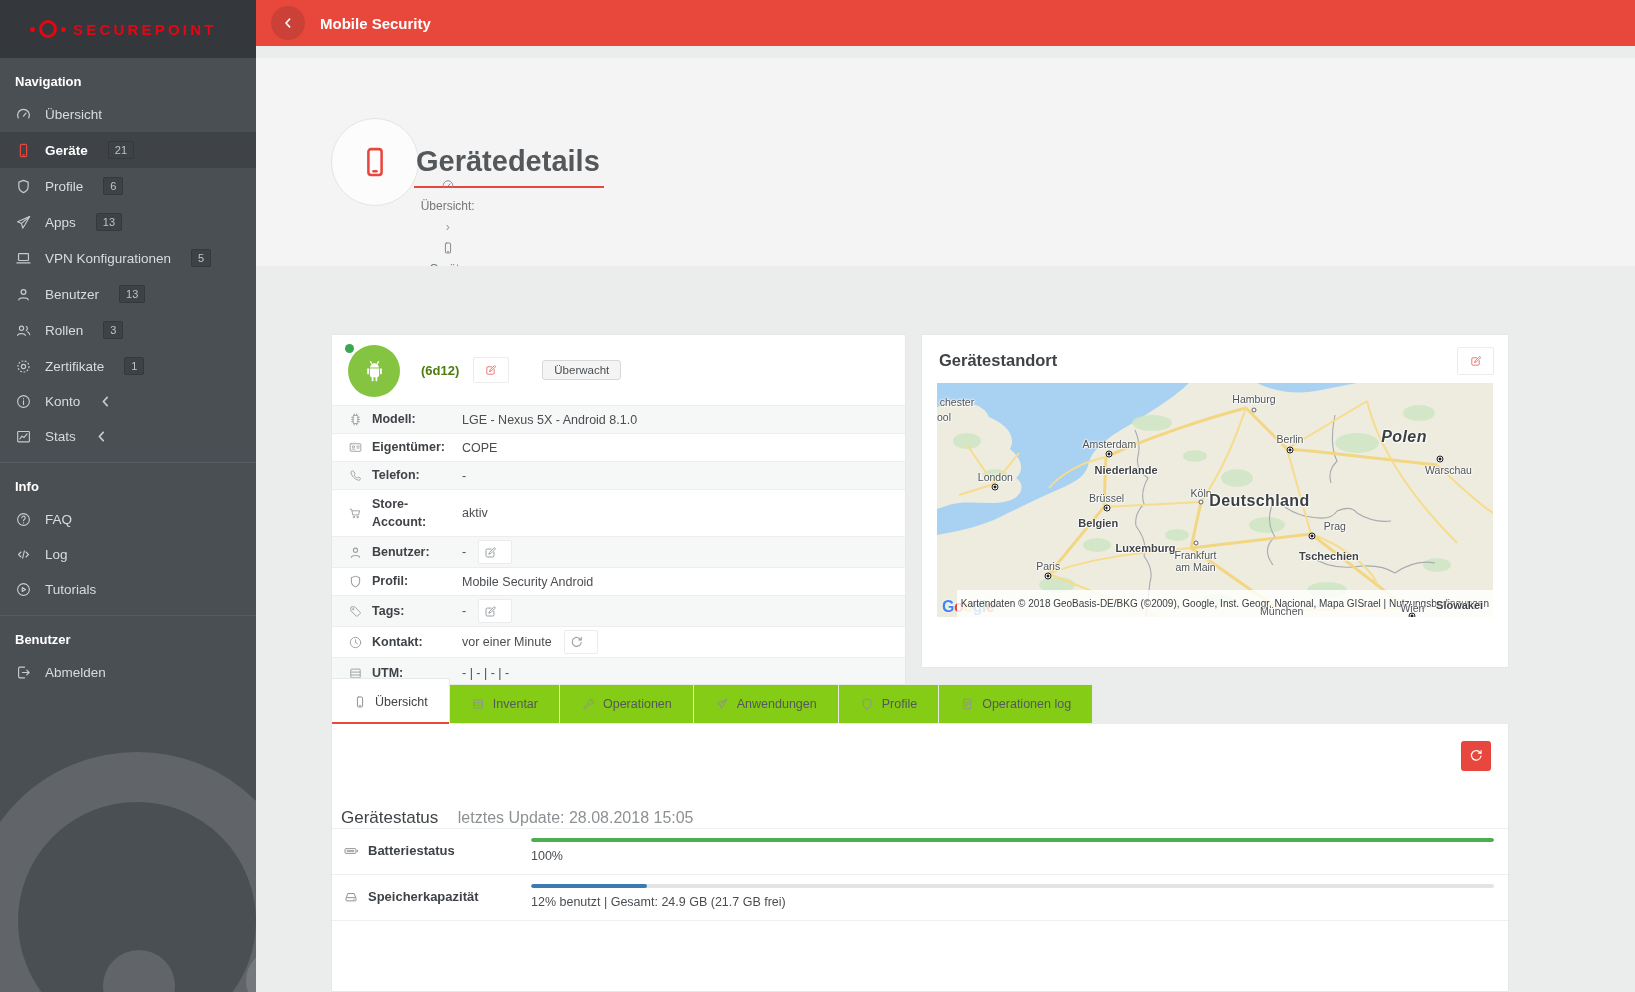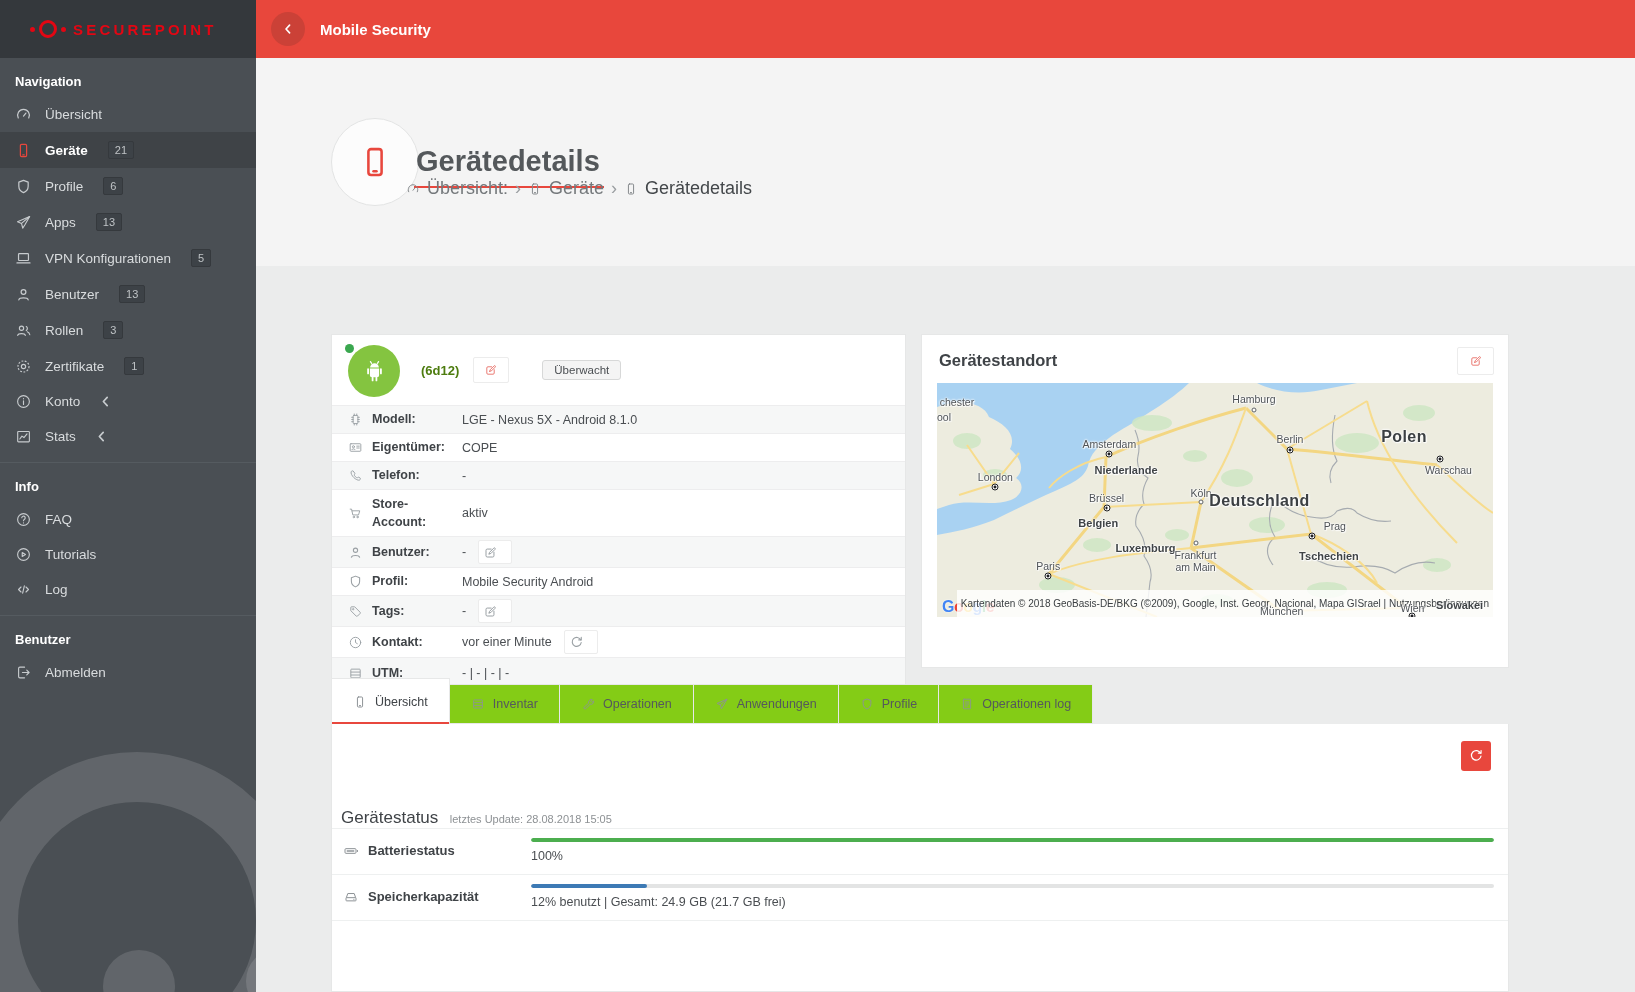--- a/index.html
+++ b/index.html
@@ -22,31 +22,31 @@
   .nav-item.active .icn{color:#e8473d;}
   .badge{background:#3d4247;border:1px solid #35393d;color:#bfc3c6;font-size:11px;font-weight:normal;
          padding:1px 6px;border-radius:2px;margin-left:7px;line-height:14px;}
   .side-div{border-top:1px solid #555b60;margin:8px 0 0;}
   .chev-sm{width:10px;height:10px;color:#b9bdc0;margin-left:4px;}
   .wm-ring{position:absolute;left:-32px;bottom:-98px;width:238px;height:238px;border:50px solid rgba(255,255,255,.13);border-radius:50%;}
   .wm-inner{position:absolute;left:103px;bottom:-30px;width:72px;height:72px;border-radius:50%;background:rgba(255,255,255,.13);}
   .wm-dot{position:absolute;left:246px;bottom:-22px;width:66px;height:66px;border-radius:50%;background:rgba(255,255,255,.13);}
 
   
-  .topbar{position:absolute;left:256px;top:0;right:0;height:58px;background:#e8473c;display:flex;align-items:center;padding-left:15px;box-sizing:border-box;}
+  .topbar{position:absolute;left:256px;top:0;right:0;height:46px;background:#e8473c;display:flex;align-items:center;padding-left:15px;box-sizing:border-box;}
   .back-btn{width:34px;height:34px;border-radius:50%;background:#cb4137;color:#fff;display:flex;align-items:center;justify-content:center;cursor:pointer;border:none;}
   .back-btn .icn{width:16px;height:16px;}
   .topbar-title{color:#fff;font-weight:bold;font-size:15px;margin-left:15px;}
 
   
   .hero{position:absolute;left:256px;top:58px;right:0;height:208px;background:#f4f4f4;border-bottom:1px solid #e5e6e6;}
   .hero-avatar{position:absolute;left:75px;top:60px;width:86px;height:86px;border-radius:50%;background:#fcfcfc;border:1px solid #e3e4e4;display:flex;align-items:center;justify-content:center;}
   .hero-avatar .icn{width:36px;height:36px;color:#e8473d;}
   .hero-title{position:absolute;left:158px;top:68px;font-size:29px;color:#54585b;border-bottom:2px solid #e8473d;padding:0 4px 8px 2px;}
-  .crumbs{position:absolute;left:150px;top:120px;display:flex;align-items:center;gap:7px;font-size:18px;color:#74787b;}
+  .crumbs{position:absolute;left:156px;top:120px;display:flex;align-items:center;gap:7px;font-size:12px;color:#74787b;flex-direction:column;}
   .crumbs .icn{width:14px;height:14px;color:#85898c;}
   .crumb-sep{color:#9a9ea1;}
   .crumb-last{color:#43474a;}
 
   
   .main{position:absolute;left:256px;top:266px;right:0;bottom:0;background:#ebecec;}
   .card{background:#fff;border:1px solid #e6e7e7;box-sizing:border-box;}
 
   
   .info-card{position:absolute;left:75px;top:68px;width:575px;}
@@ -95,21 +95,21 @@
   .tab:first-child{border-left:1px solid #e7e8e8;}
   .tab .icn{width:14px;height:14px;color:#8d9296;}
   .tab.active{height:46px;background:#fff;color:#3f4347;box-shadow:inset 0 -2px 0 #e8473d;border-bottom:none;}
 
   
   .tab-panel{position:absolute;left:75px;top:458px;width:1178px;bottom:0;background:#fff;border:1px solid #e6e7e7;border-top:none;box-sizing:border-box;}
   .refresh-big{position:absolute;top:17px;right:17px;width:30px;height:30px;background:#e8473d;border:none;border-radius:3px;color:#fff;display:flex;align-items:center;justify-content:center;cursor:pointer;}
   .refresh-big .icn{width:16px;height:16px;}
   .panel-head{margin:84px 16px 0 9px;}
   .panel-title{display:inline;font-size:17px;font-weight:normal;color:#3f4347;margin:0;}
-  .panel-sub{font-size:11px;color:#8d9194;margin-left:7px;}
+  .panel-sub{font-size:16px;color:#8d9194;margin-left:15px;}
   .srows{margin-top:0;}
   .srow{display:flex;align-items:center;border-top:1px solid #eef0f0;padding:9px 14px 11px 11px;}
   .srow .lbl-wrap{width:188px;display:flex;align-items:center;gap:9px;font-weight:bold;font-size:13px;color:#3f4347;}
   .srow .lbl-wrap .icn{width:16px;height:16px;color:#8d9296;}
   .bar-wrap{flex:1;}
   .bar{height:4px;border-radius:2px;background:#e3e4e4;overflow:hidden;margin-bottom:7px;}
   .bar-fill{height:100%;border-radius:2px;}
   .bar-text{font-size:12.5px;color:#4a4e52;}
   .srow-end{border-top:1px solid #eef0f0;height:40px;}
 </style>
@@ -416,32 +416,32 @@
     <span class="icn">
         <svg>
           <use href="#i-quest"></use>
         </svg>
       </span>
     <span>FAQ</span>
   </div>
   <div class="nav-item">
     <span class="icn">
         <svg>
+          <use href="#i-code"></use>
+        </svg>
+      </span>
+    <span>Log</span>
+  </div>
+  <div class="nav-item">
+    <span class="icn">
+        <svg>
           <use href="#i-play"></use>
         </svg>
       </span>
     <span>Tutorials</span>
-  </div>
-  <div class="nav-item">
-    <span class="icn">
-        <svg>
-          <use href="#i-code"></use>
-        </svg>
-      </span>
-    <span>Log</span>
   </div>
 
   <div class="side-div"></div>
   <div class="nav-h">Benutzer</div>
 
   <div class="nav-item">
     <span class="icn">
         <svg>
           <use href="#i-logout"></use>
         </svg>
@@ -690,21 +690,21 @@
       <span class="gmap-logo"><span style="color: rgb(66, 133, 244);">G</span><span style="color: rgb(234, 67, 53);">o</span><span style="color: rgb(251, 188, 5);">o</span><span style="color: rgb(66, 133, 244);">g</span><span style="color: rgb(52, 168, 83);">l</span><span style="color: rgb(234, 67, 53);">e</span></span>
       <div class="map-attrib">
         <span>Kartendaten © 2018 GeoBasis-DE/BKG (©2009), Google, Inst. Geogr. Nacional, Mapa GISrael  | </span><a class="map-terms" href="#">Nutzungsbedingungen</a>
       </div>
     <span class="ml ml-city ml-cut" style="left: 0.5%; top: 8%;">chester</span>
         <span class="ml ml-city ml-cut" style="left: 0%; top: 14.5%;">ool</span>
         <span class="ml ml-city" style="left: 57%; top: 7%;">Hamburg</span>
         <span class="ml ml-city" style="left: 31%; top: 26%;">Amsterdam</span>
         <span class="ml ml-region" style="left: 34%; top: 37%;">Niederlande</span>
         <span class="ml ml-city" style="left: 63.5%; top: 24%;">Berlin</span>
-        <span class="ml ml-country" style="left: 84%; top: 23%;">Polen</span>
+        <span class="ml ml-country" style="left: 84%; top: 23%; font-style: italic;">Polen</span>
         <span class="ml ml-city" style="left: 92%; top: 37%;">Warschau</span>
         <span class="ml ml-city" style="left: 10.5%; top: 40%;">London</span>
         <span class="ml ml-city" style="left: 30.5%; top: 49%;">Brüssel</span>
         <span class="ml ml-city" style="left: 47.5%; top: 47%;">Köln</span>
         <span class="ml ml-country" style="left: 58%; top: 50.5%;">Deutschland</span>
         <span class="ml ml-region" style="left: 29%; top: 60%;">Belgien</span>
         <span class="ml ml-region" style="left: 37.5%; top: 70.5%;">Luxemburg</span>
         <span class="ml ml-city" style="left: 46.5%; top: 76%;">Frankfurt
 am Main</span>
         <span class="ml ml-city" style="left: 67.5%; top: 61%; padding-left: 45px;">Prag</span>

